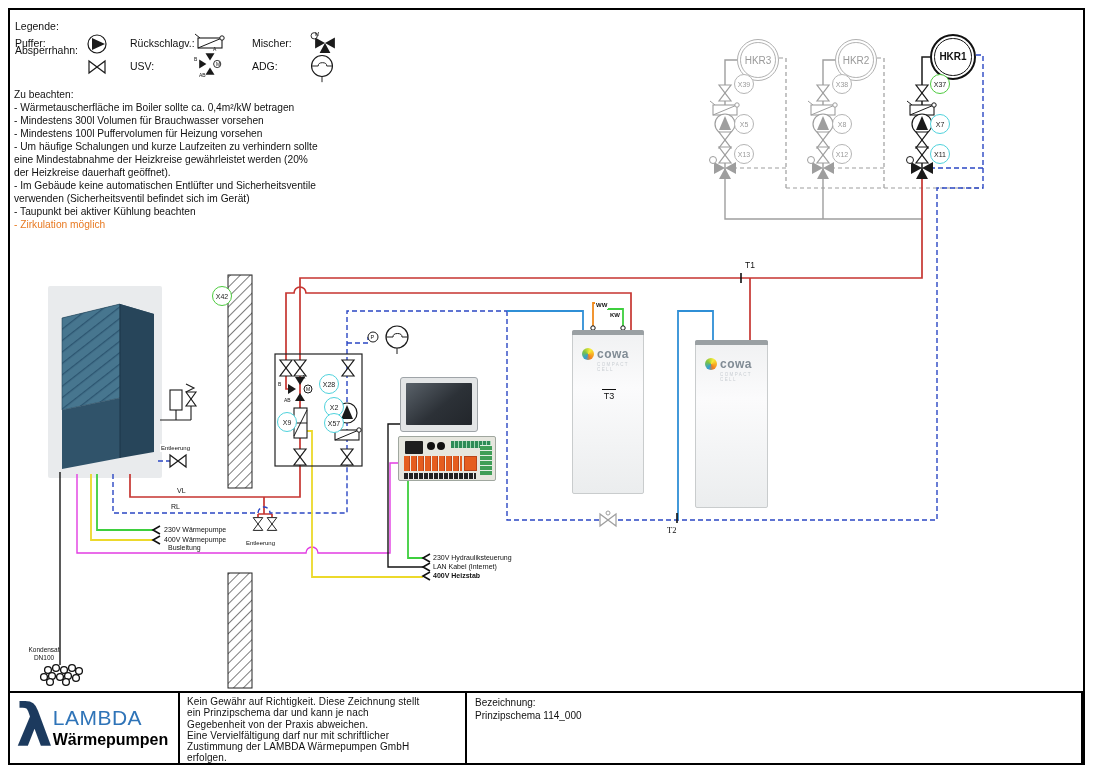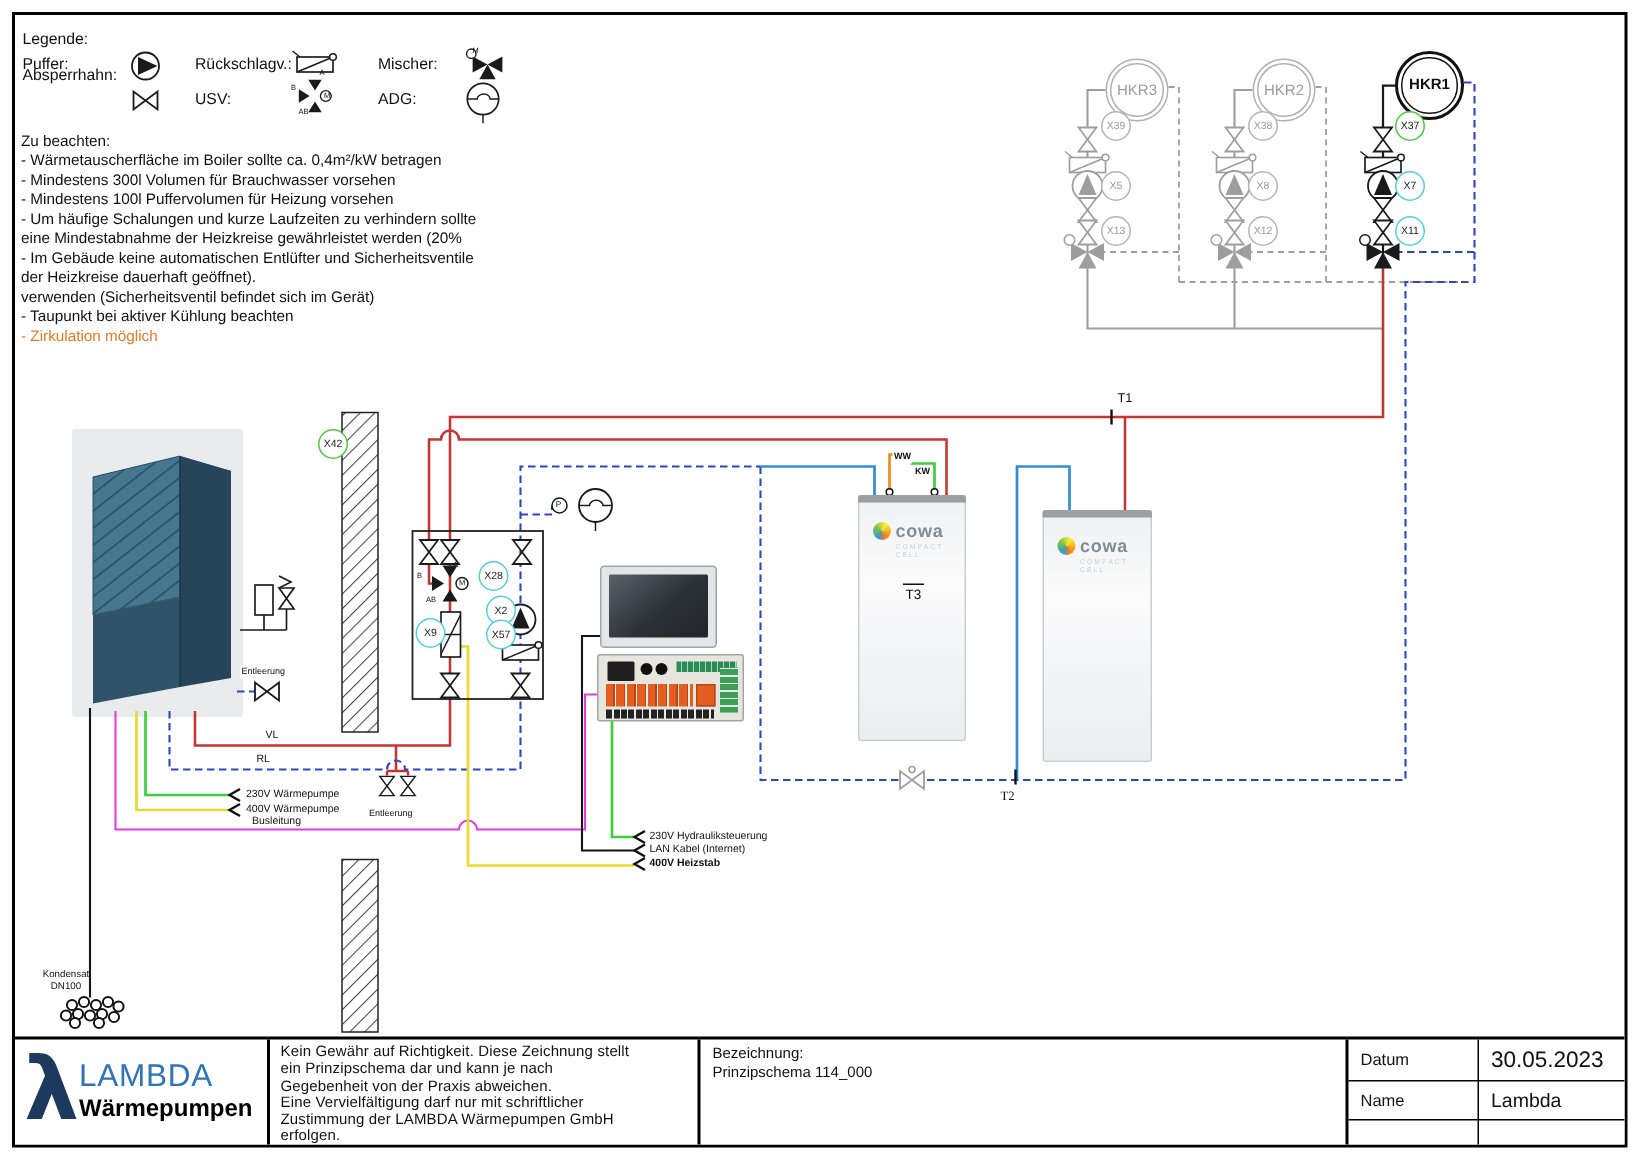--- a/index.html
+++ b/index.html
@@ -325,22 +325,22 @@
   <div class="tiny" style="left:315px;top:32px;">M</div>
   <div class="tiny" style="left:216px;top:62px;">M</div>
 
   <div class="notes">
     <div>Zu beachten:</div>
     <div class="nline">- Wärmetauscherfläche im Boiler sollte ca. 0,4m²/kW betragen</div>
     <div class="nline">- Mindestens 300l Volumen für Brauchwasser vorsehen</div>
     <div class="nline">- Mindestens 100l Puffervolumen für Heizung vorsehen</div>
     <div class="nline">- Um häufige Schalungen und kurze Laufzeiten zu verhindern sollte</div>
     <div class="nline">eine Mindestabnahme der Heizkreise gewährleistet werden (20%</div>
+    <div class="nline">der Heizkreise dauerhaft geöffnet).</div>
     <div class="nline">- Im Gebäude keine automatischen Entlüfter und Sicherheitsventile</div>
-    <div class="nline">der Heizkreise dauerhaft geöffnet).</div>
     <div class="nline">verwenden (Sicherheitsventil befindet sich im Gerät)</div>
     <div class="nline">- Taupunkt bei aktiver Kühlung beachten</div>
     <div class="nline">- Zirkulation möglich</div>
   </div>
 
   <div class="hkr hkr-gray" style="left:737px;top:39px;width:42px;height:42px;">
       <div class="inner">HKR3</div>
     </div>
   <div class="hkr hkr-gray" style="left:835px;top:39px;width:42px;height:42px;">
       <div class="inner">HKR2</div>
@@ -442,22 +442,14 @@
       <div>ein Prinzipschema dar und kann je nach</div>
       <div>Gegebenheit von der Praxis abweichen.</div>
       <div>Eine Vervielfältigung darf nur mit schriftlicher</div>
       <div>Zustimmung der LAMBDA Wärmepumpen GmbH</div>
       <div>erfolgen.</div>
     </div>
     <div class="cell bez">
       <div>Bezeichnung:</div>
       <div>Prinzipschema 114_000</div>
     </div>
-    <div class="cell meta">
-      <div class="m-label">Datum</div>
-      <div class="m-date">30.05.2023</div>
-      <div class="m-label">Name</div>
-      <div class="m-name">Lambda</div>
-      <div class="m-label"></div>
-      <div class="m-name"></div>
-    </div>
   </div>
 </div>
 
 </body></html>

